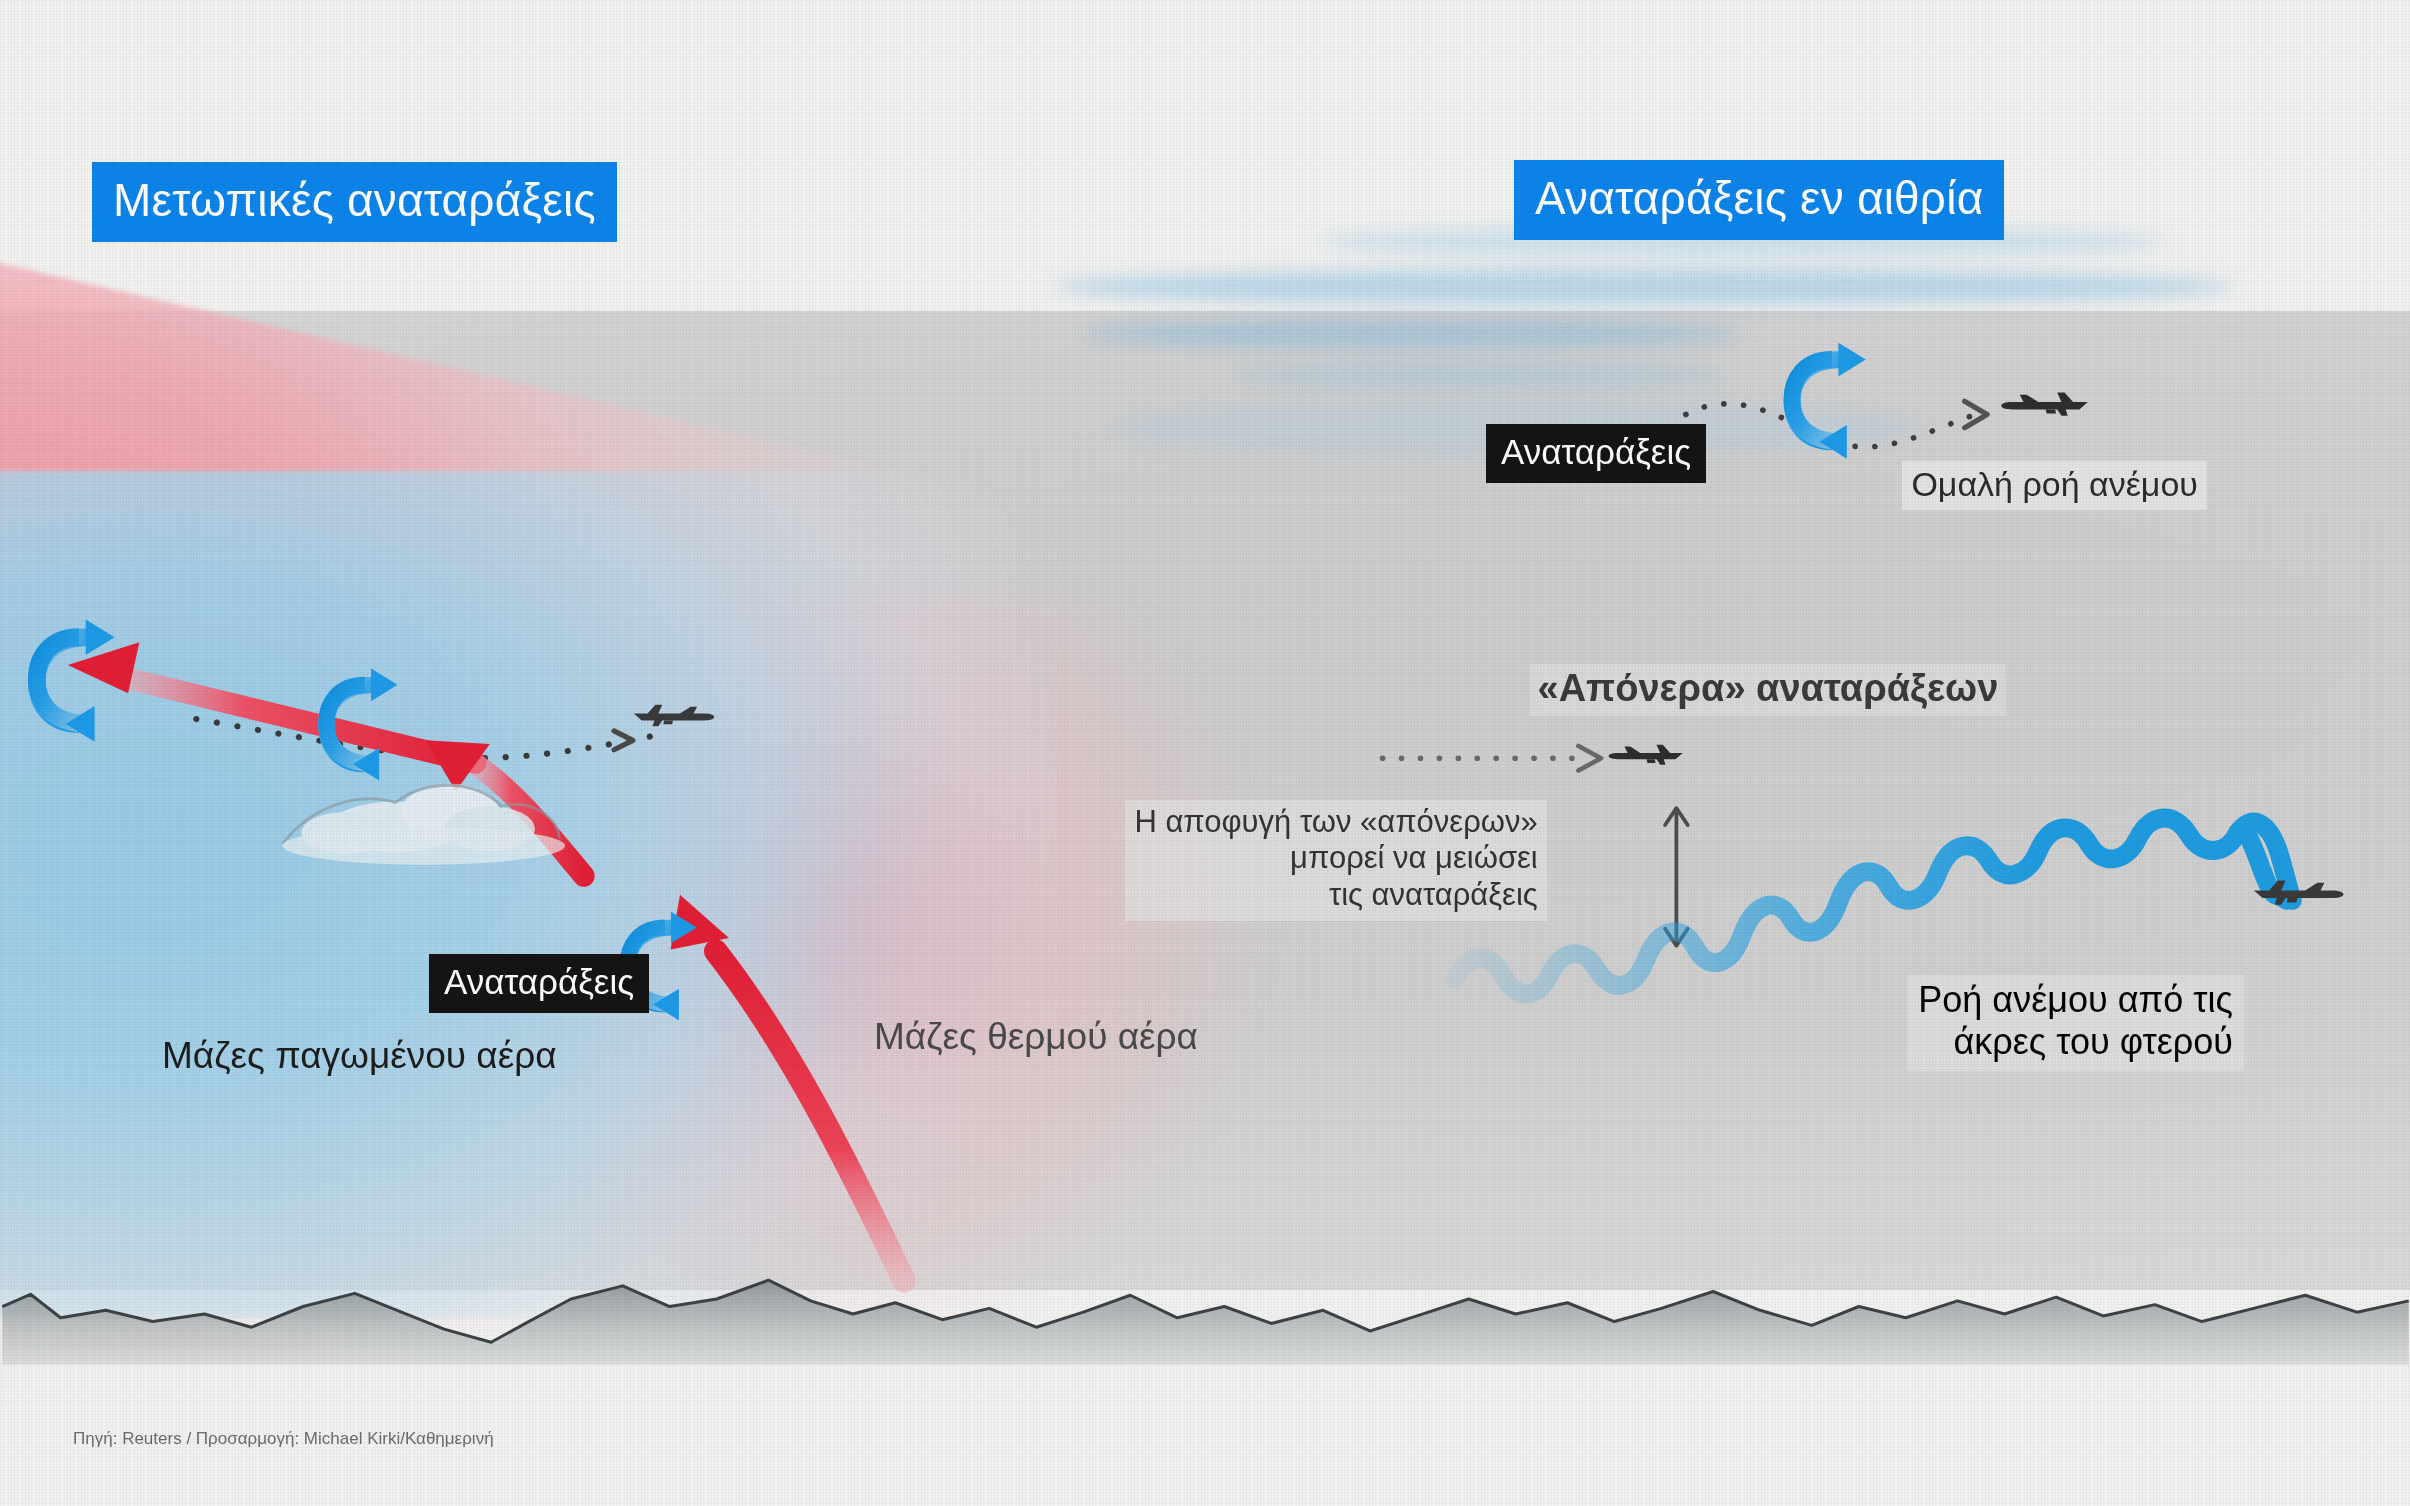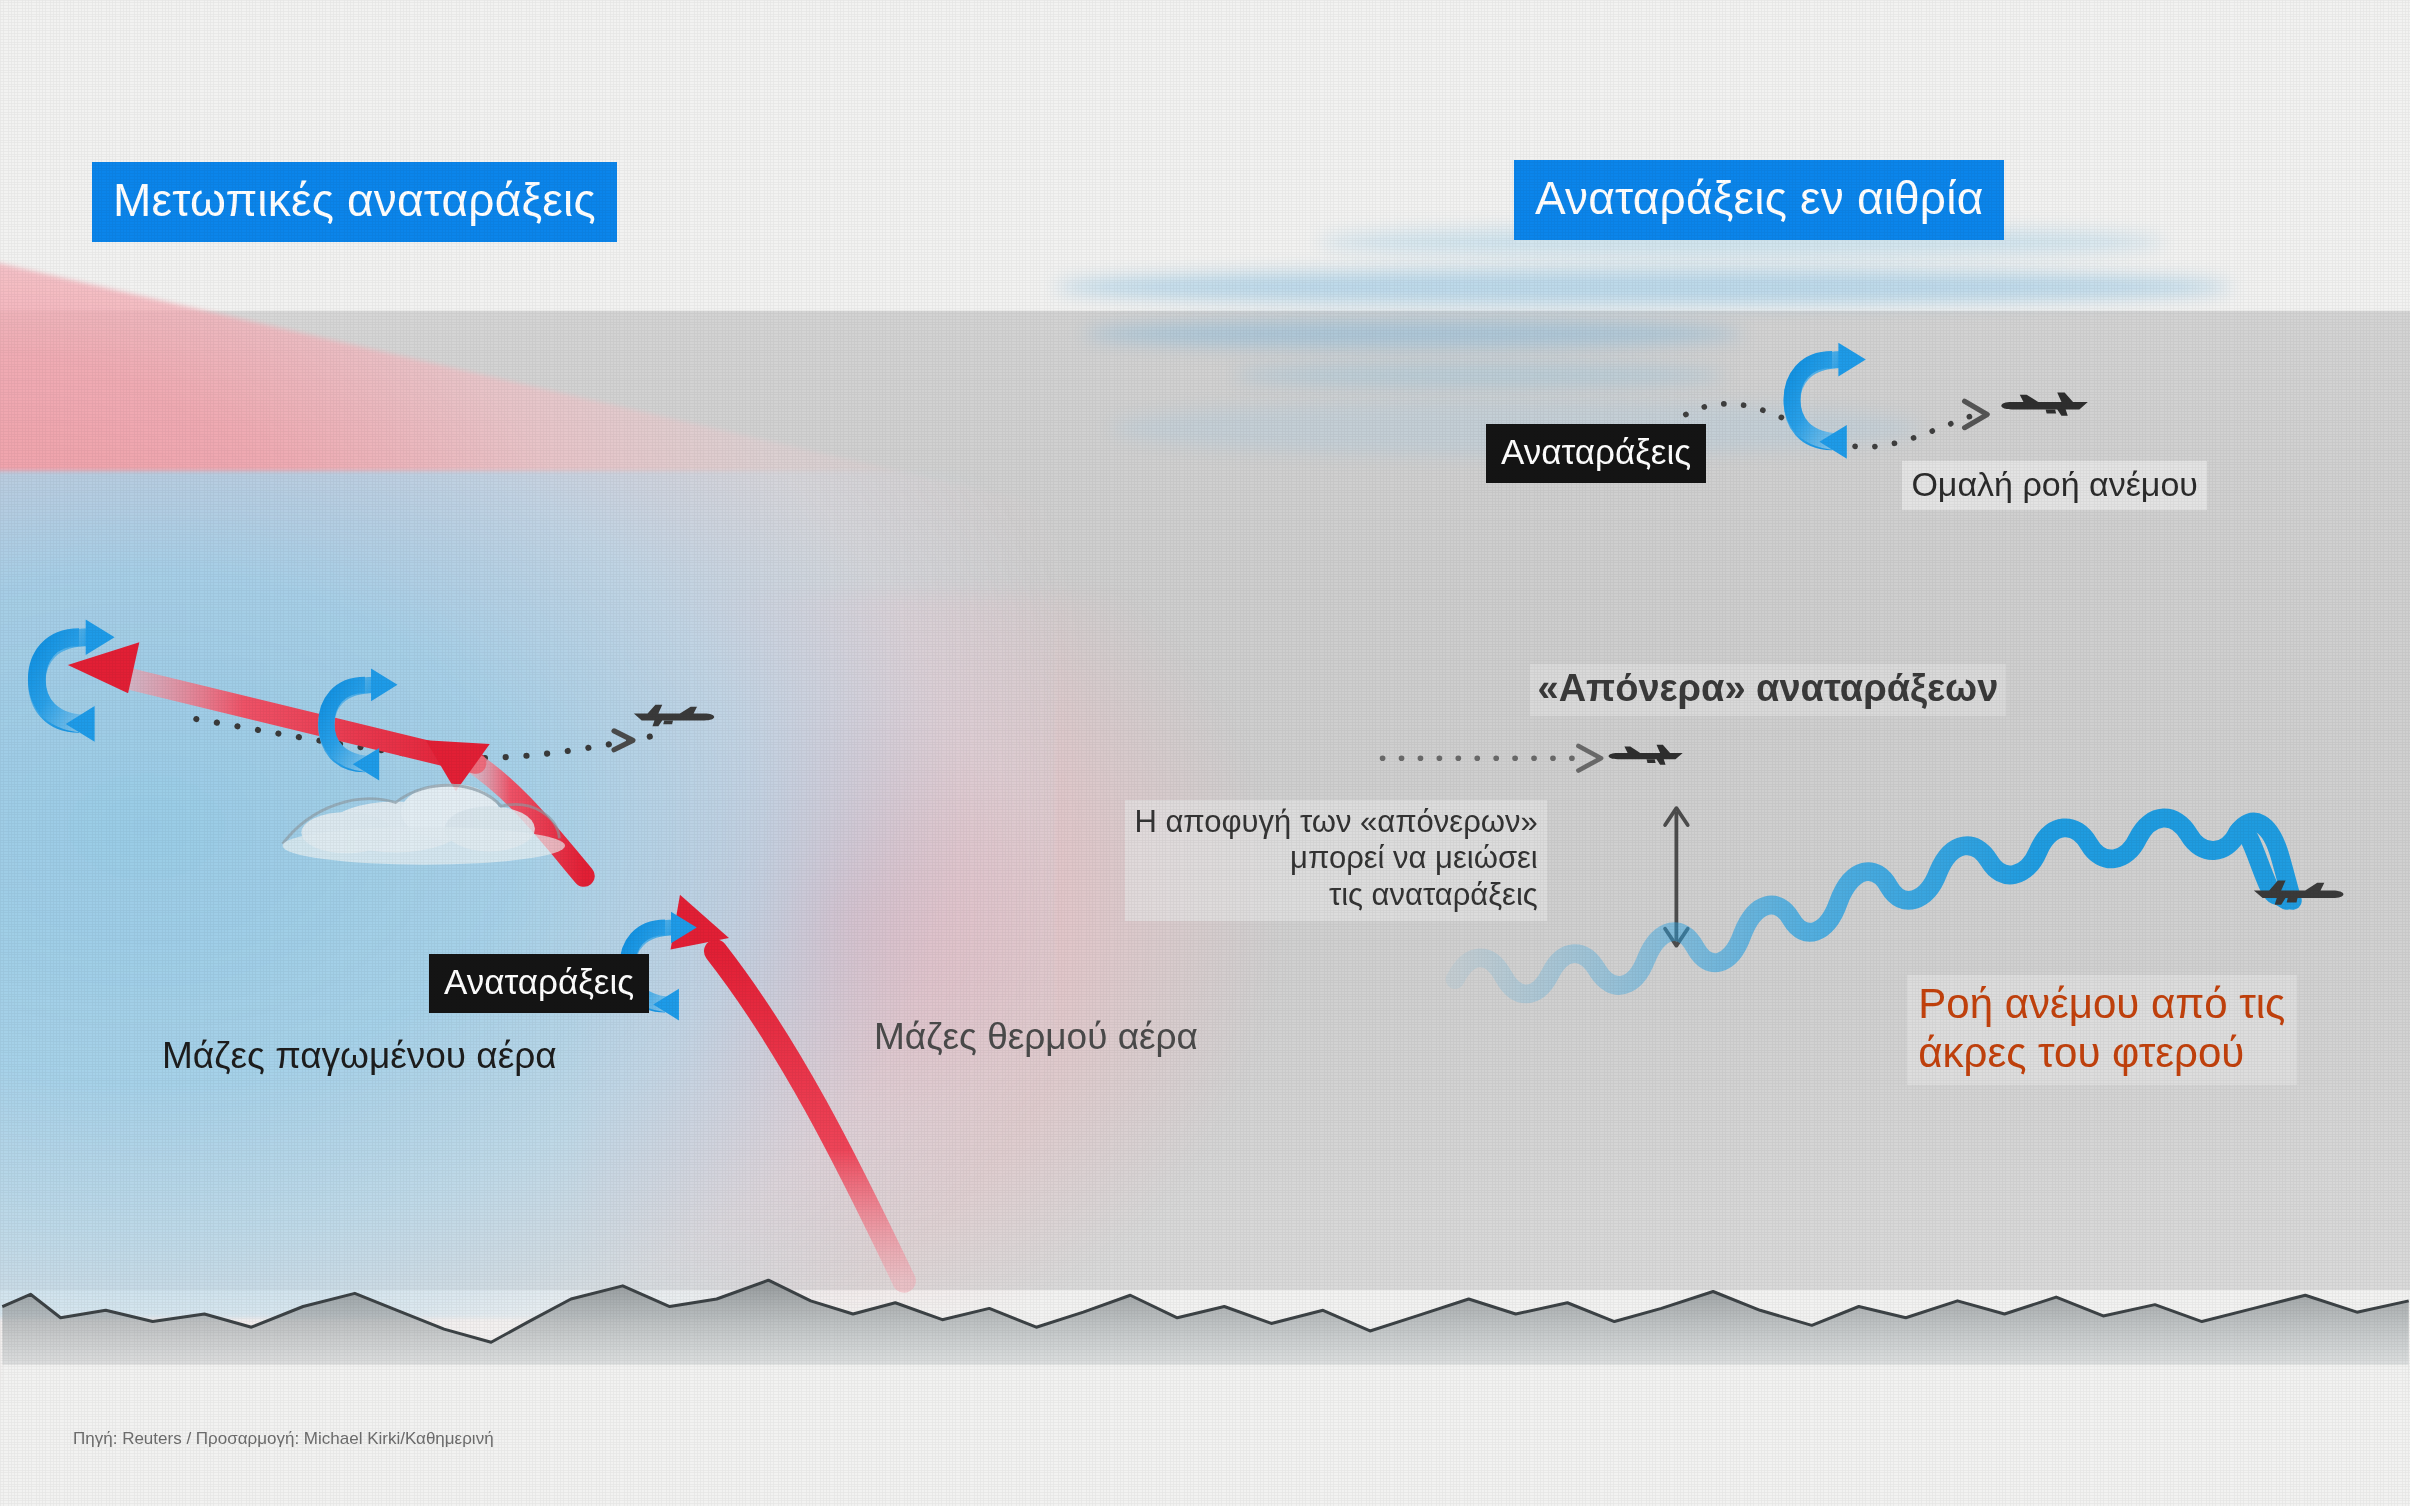--- a/index.html
+++ b/index.html
@@ -76,21 +76,21 @@
     background:#141414;color:#fff;
     font-size:35px;line-height:1;
     padding:10px 15px 14px 15px;
     white-space:nowrap;
   }
 
   #lbl-jetstream{left:1092px;top:294px;font-size:34px;}
   #lbl-smoothflow{left:1902px;top:461px;font-size:34px;}
   #lbl-wake-title{left:1530px;top:640px;font-size:38px;font-weight:bold;color:#3a3a3a;background:rgba(225,225,225,.55);padding:1.9px 7.5px 5.6px 7.5px;margin-top:24px;}
   #lbl-wake-desc{left:1125px;top:800px;font-size:31px;text-align:right;color:#333;background:rgba(228,228,228,.62);padding:3.8px 9.4px 7.5px 9.4px;}
-  #lbl-wingtip{left:1907px;top:975px;font-size:42px;text-align:left;color:#c2410c;background:rgba(226,226,226,.66);padding:3.8px 11.3px 7.5px 11.3px;}
+  #lbl-wingtip{left:1907px;top:975px;font-size:36px;text-align:right;color:#000000;background:rgba(226,226,226,.66);padding:3.8px 11.3px 7.5px 11.3px;}
   #lbl-cold{left:162px;top:1034px;font-size:37px;color:#1d1d1d;}
   #lbl-warm{left:874px;top:1015px;font-size:37px;color:#4a4a4a;}
 
   #badge-left{left:429px;top:954px;}
   #badge-right{left:1486px;top:424px;}
 
   #footer{
     position:absolute;left:73px;top:1429px;
     font-size:17px;color:#6d6d6d;white-space:nowrap;
   }

